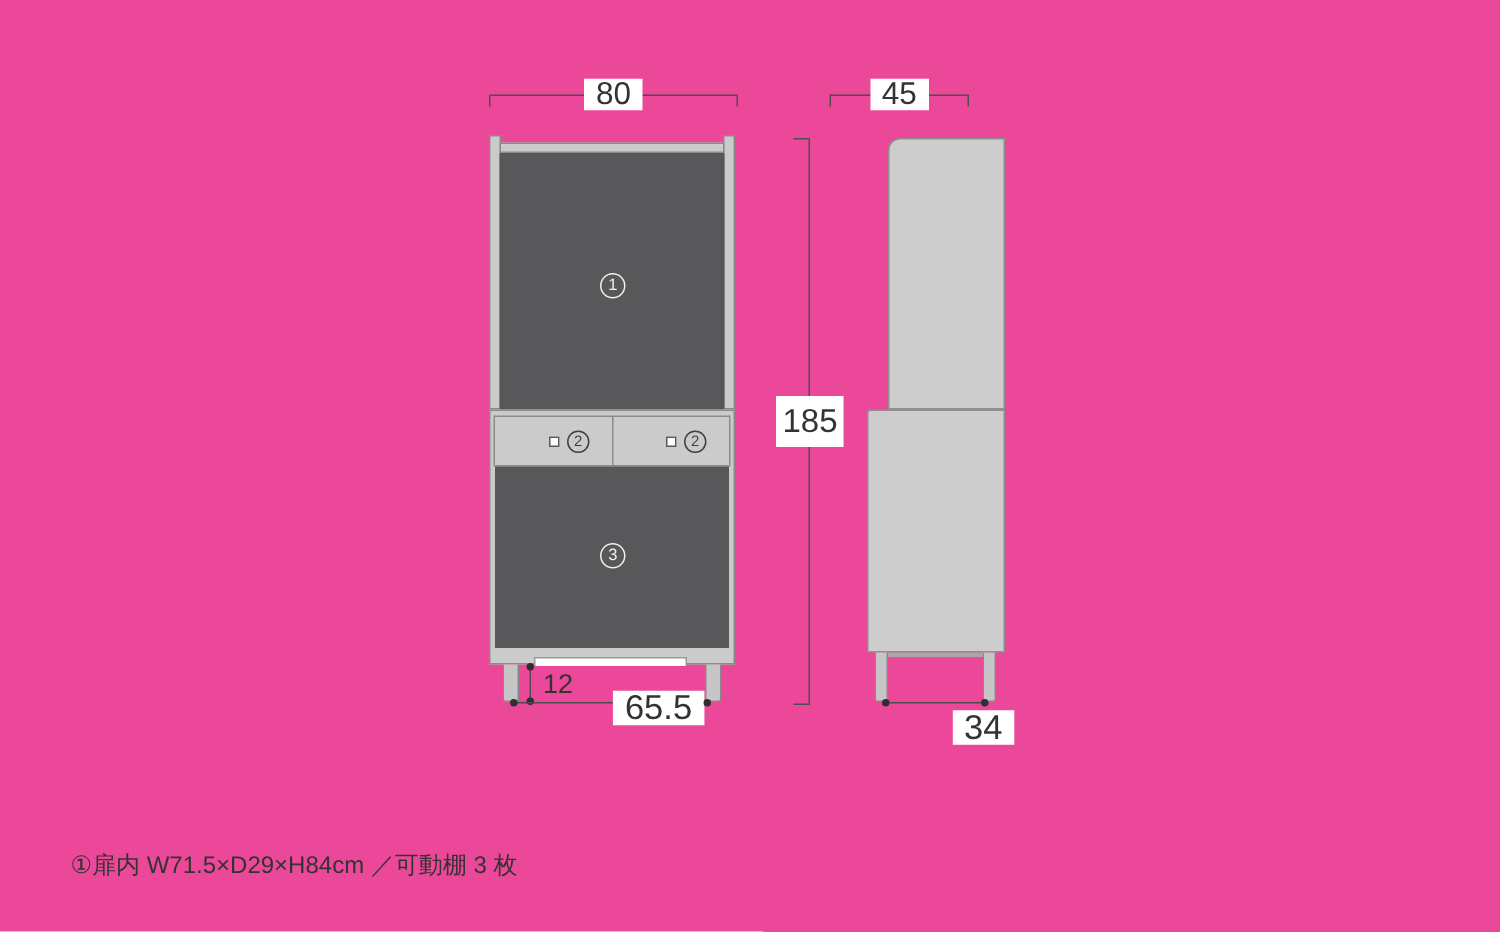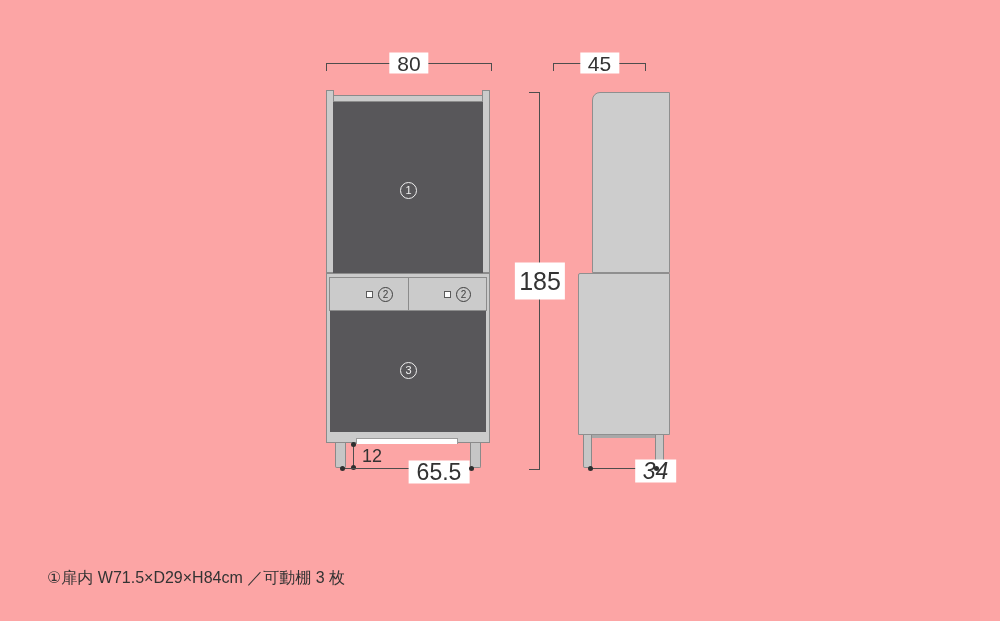--- a/index.html
+++ b/index.html
@@ -1,38 +1,38 @@
 <!DOCTYPE html>
 <html><head>
 <meta charset="utf-8">
 <style>
   html,body { margin:0; padding:0; background:#fff; }
   #canvas {
-    position:relative; width:1000px; height:621px; background:#fca5a5;
+    position:relative; width:1000px; height:621px; background:#ec4899;
     font-family:"Liberation Sans","DejaVu Sans",sans-serif; color:#3a3a3a;
     overflow:hidden;
   }
   .abs { position:absolute; }
 
   
   .dim-h { position:absolute; height:8px;
     border-left:1px solid #4d4d4d; border-right:1px solid #4d4d4d; }
   .dim-h::before { content:""; position:absolute; left:0; right:0; top:0;
     border-top:1px solid #4d4d4d; }
   .dim-h .dim-label { position:absolute; left:50%; top:0;
     transform:translate(-50%,-50%); background:#fff; padding:0 8px;
     font-size:21px; color:#333; white-space:nowrap; line-height:1; }
 
   .dim-v { position:absolute; width:11px;
     border-top:1px solid #4d4d4d; border-bottom:1px solid #4d4d4d; }
   .dim-v::before { content:""; position:absolute; top:0; bottom:0; right:0;
     border-right:1px solid #4d4d4d; }
   .dim-v .dim-label { position:absolute; right:0; top:50%;
     transform:translate(50%,-50%); background:#fff; padding:6px 4px;
-    font-size:25px; color:#333; white-space:nowrap; line-height:1; }
+    font-size:22px; color:#333; white-space:nowrap; line-height:1; }
 
   .dim-dotline-h { position:absolute; height:0; border-top:1px solid #4d4d4d; }
   .dim-dotline-h::before, .dim-dotline-h::after { content:""; position:absolute;
     width:5px; height:5px; border-radius:50%; background:#2f2f2f; top:-3px; }
   .dim-dotline-h::before { left:-1px; }
   .dim-dotline-h::after  { right:-1px; }
   .dim-dotline-h .dim-label { position:absolute; left:50%; top:1px;
     transform:translate(-50%,-50%); background:#fff; padding:0 8px;
     font-size:23px; color:#333; white-space:nowrap; line-height:1;margin-left:32px; }
 
@@ -121,21 +121,21 @@
          border-top-left-radius:8px;"></div>
     <div class="abs" style="left:578px; top:273px; width:92px; height:162px;
          background:#cdcdcd; border:1px solid #8f8f8f; box-sizing:border-box;
          border-top-left-radius:2px;"></div>
     <div class="abs" style="left:592px; top:435px; width:64px; height:3px; background:#a8a8a8;"></div>
 
     <div class="leg" style="left:583px; top:435px; width:9px; height:33px;"></div>
     <div class="leg" style="left:655px; top:435px; width:9px; height:33px;"></div>
 
     <div class="dim-dotline-h" style="left:589px; top:468px; width:69px;">
-      <span class="dim-label" style="top:2px;font-style:italic;">34</span>
+      <span class="dim-label" style="top:16px;">34</span>
     </div>
   </div>
 
   <div class="notes">
     <div>①扉内 W71.5×D29×H84cm ／可動棚 3 枚</div>
     
     
   </div>
 
 </div>

